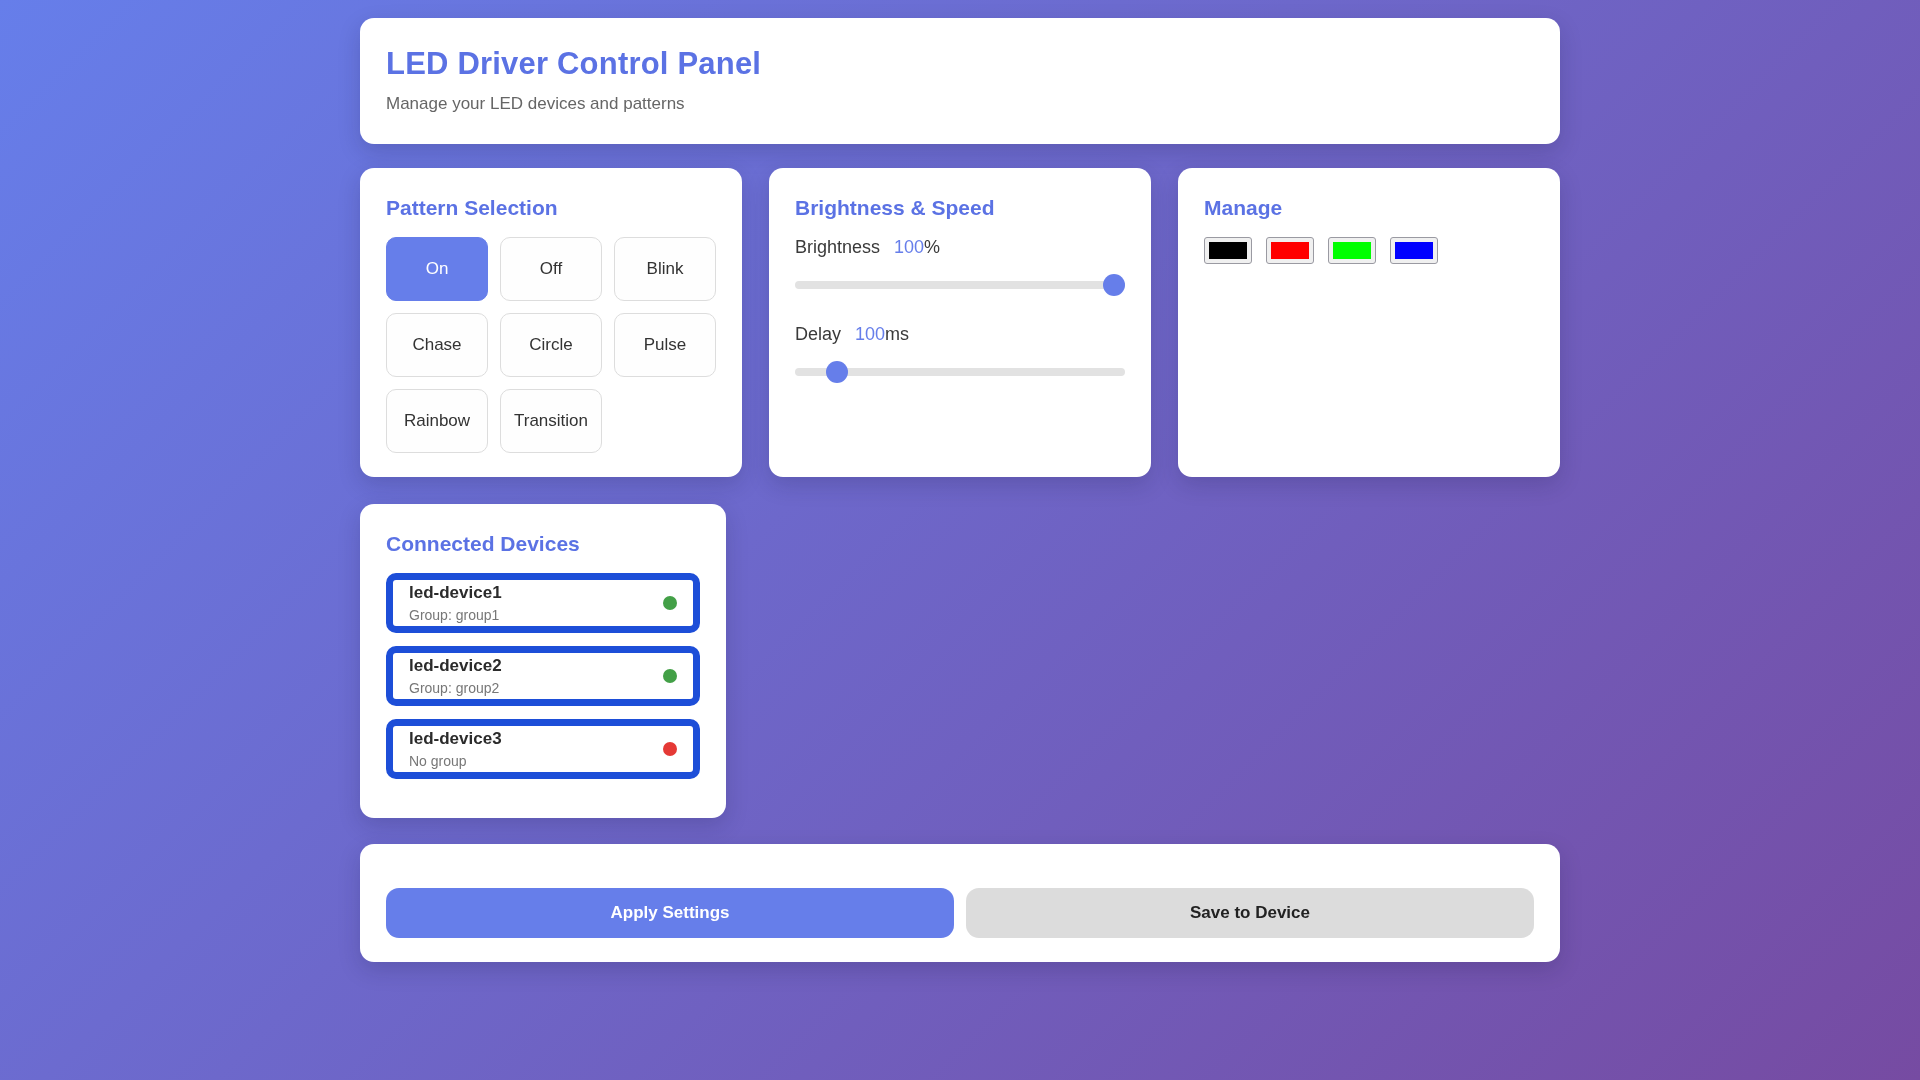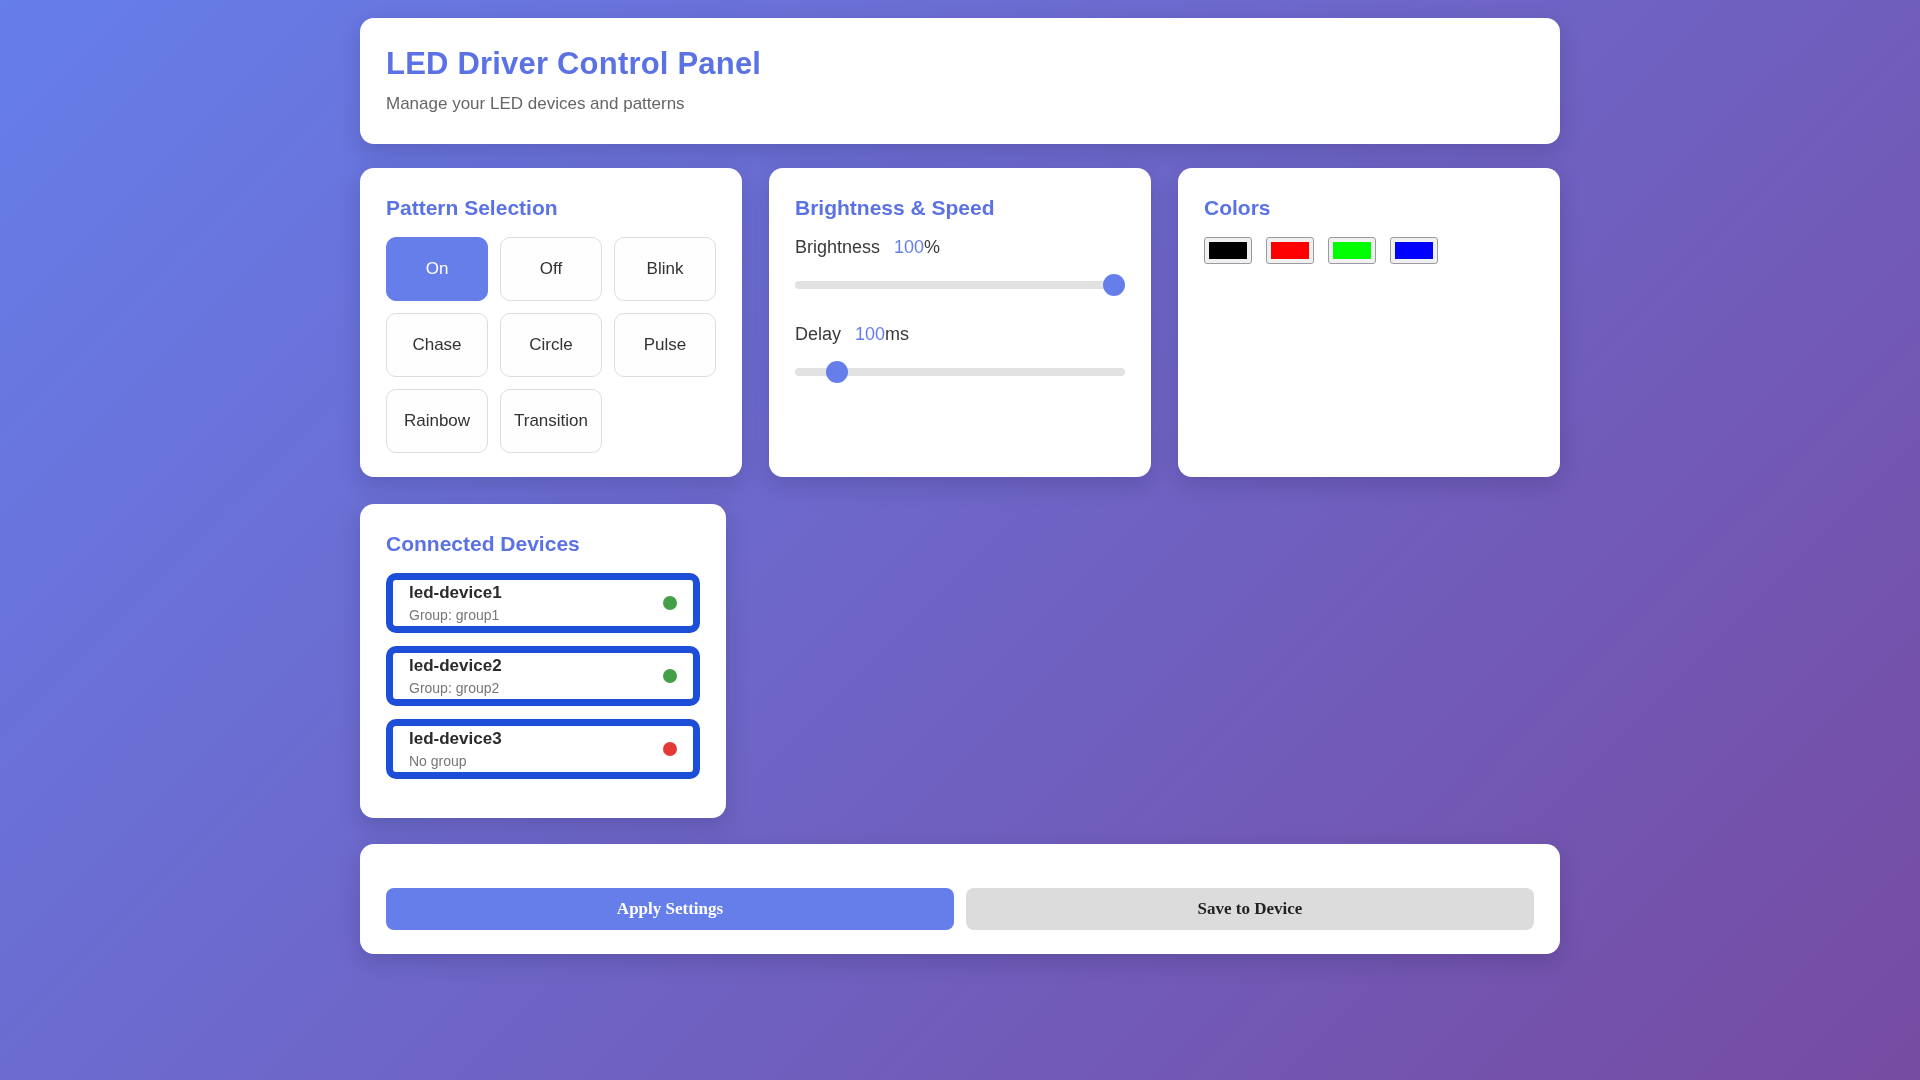--- a/index.html
+++ b/index.html
@@ -72,22 +72,22 @@
     padding: 10px 16px; height: 60px; margin-bottom: 13px; background: #ffffff;
   }
   .device-name { font-size: 17px; font-weight: bold; color: #2b2b2b; }
   .device-group { font-size: 14px; color: #777777; margin-top: 4px; }
   .status-dot { width: 14px; height: 14px; border-radius: 50%; }
 
   
   .footer-card { margin-top: 26px; padding: 44px 26px 24px; }
   .footer-actions { display: flex; gap: 12px; }
   .action-btn {
-    flex: 1; height: 42px; border: none; border-radius: 8px;
-    font-size: 17px; font-weight: bold; font-family: Liberation Serif, serif;
+    flex: 1; height: 50px; border: none; border-radius: 13px;
+    font-size: 17px; font-weight: bold; font-family: Liberation Sans, sans-serif;
     display: flex; align-items: center; justify-content: center; cursor: pointer;
   }
   .action-btn.primary { background: #667eea; color: #ffffff; }
   .action-btn.secondary { background: #dcdcdc; color: #222222; }
 </style>
 </head>
 <body>
 
 <div class="container">
 
@@ -130,21 +130,21 @@
           <span>Delay</span><span class="slider-value">100</span><span>ms</span>
         </div>
         <div class="slider" id="delay-slider">
           <div class="slider-track"></div>
           <div class="slider-thumb" style="left: calc(10% - 2.2px);"></div>
         </div>
       </div>
     </div>
 
     <div class="card">
-      <div class="section-title">Colors</div>
+      <div class="section-title">Manage</div>
       <div class="swatch-row" id="swatch-row">
           <div class="swatch">
             <div class="swatch-fill" style="background: rgb(0, 0, 0);"></div>
           </div>
           <div class="swatch">
             <div class="swatch-fill" style="background: rgb(255, 0, 0);"></div>
           </div>
           <div class="swatch">
             <div class="swatch-fill" style="background: rgb(0, 255, 0);"></div>
           </div>

